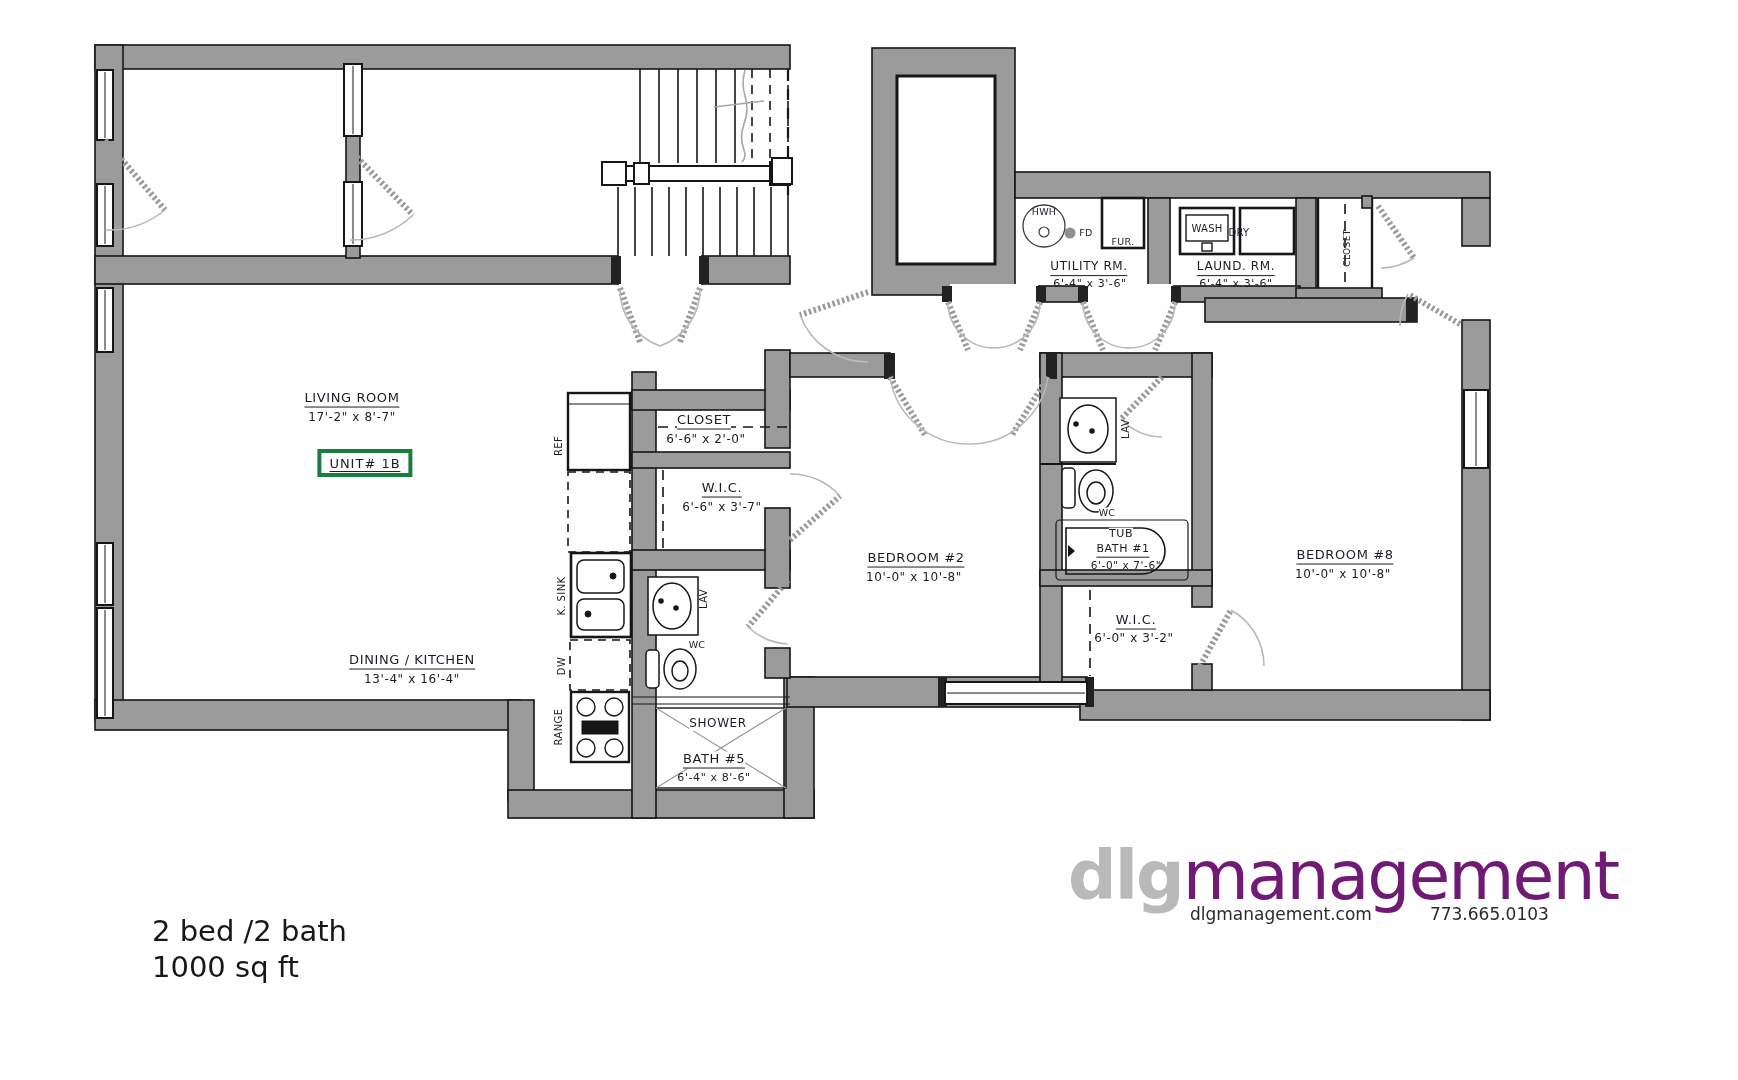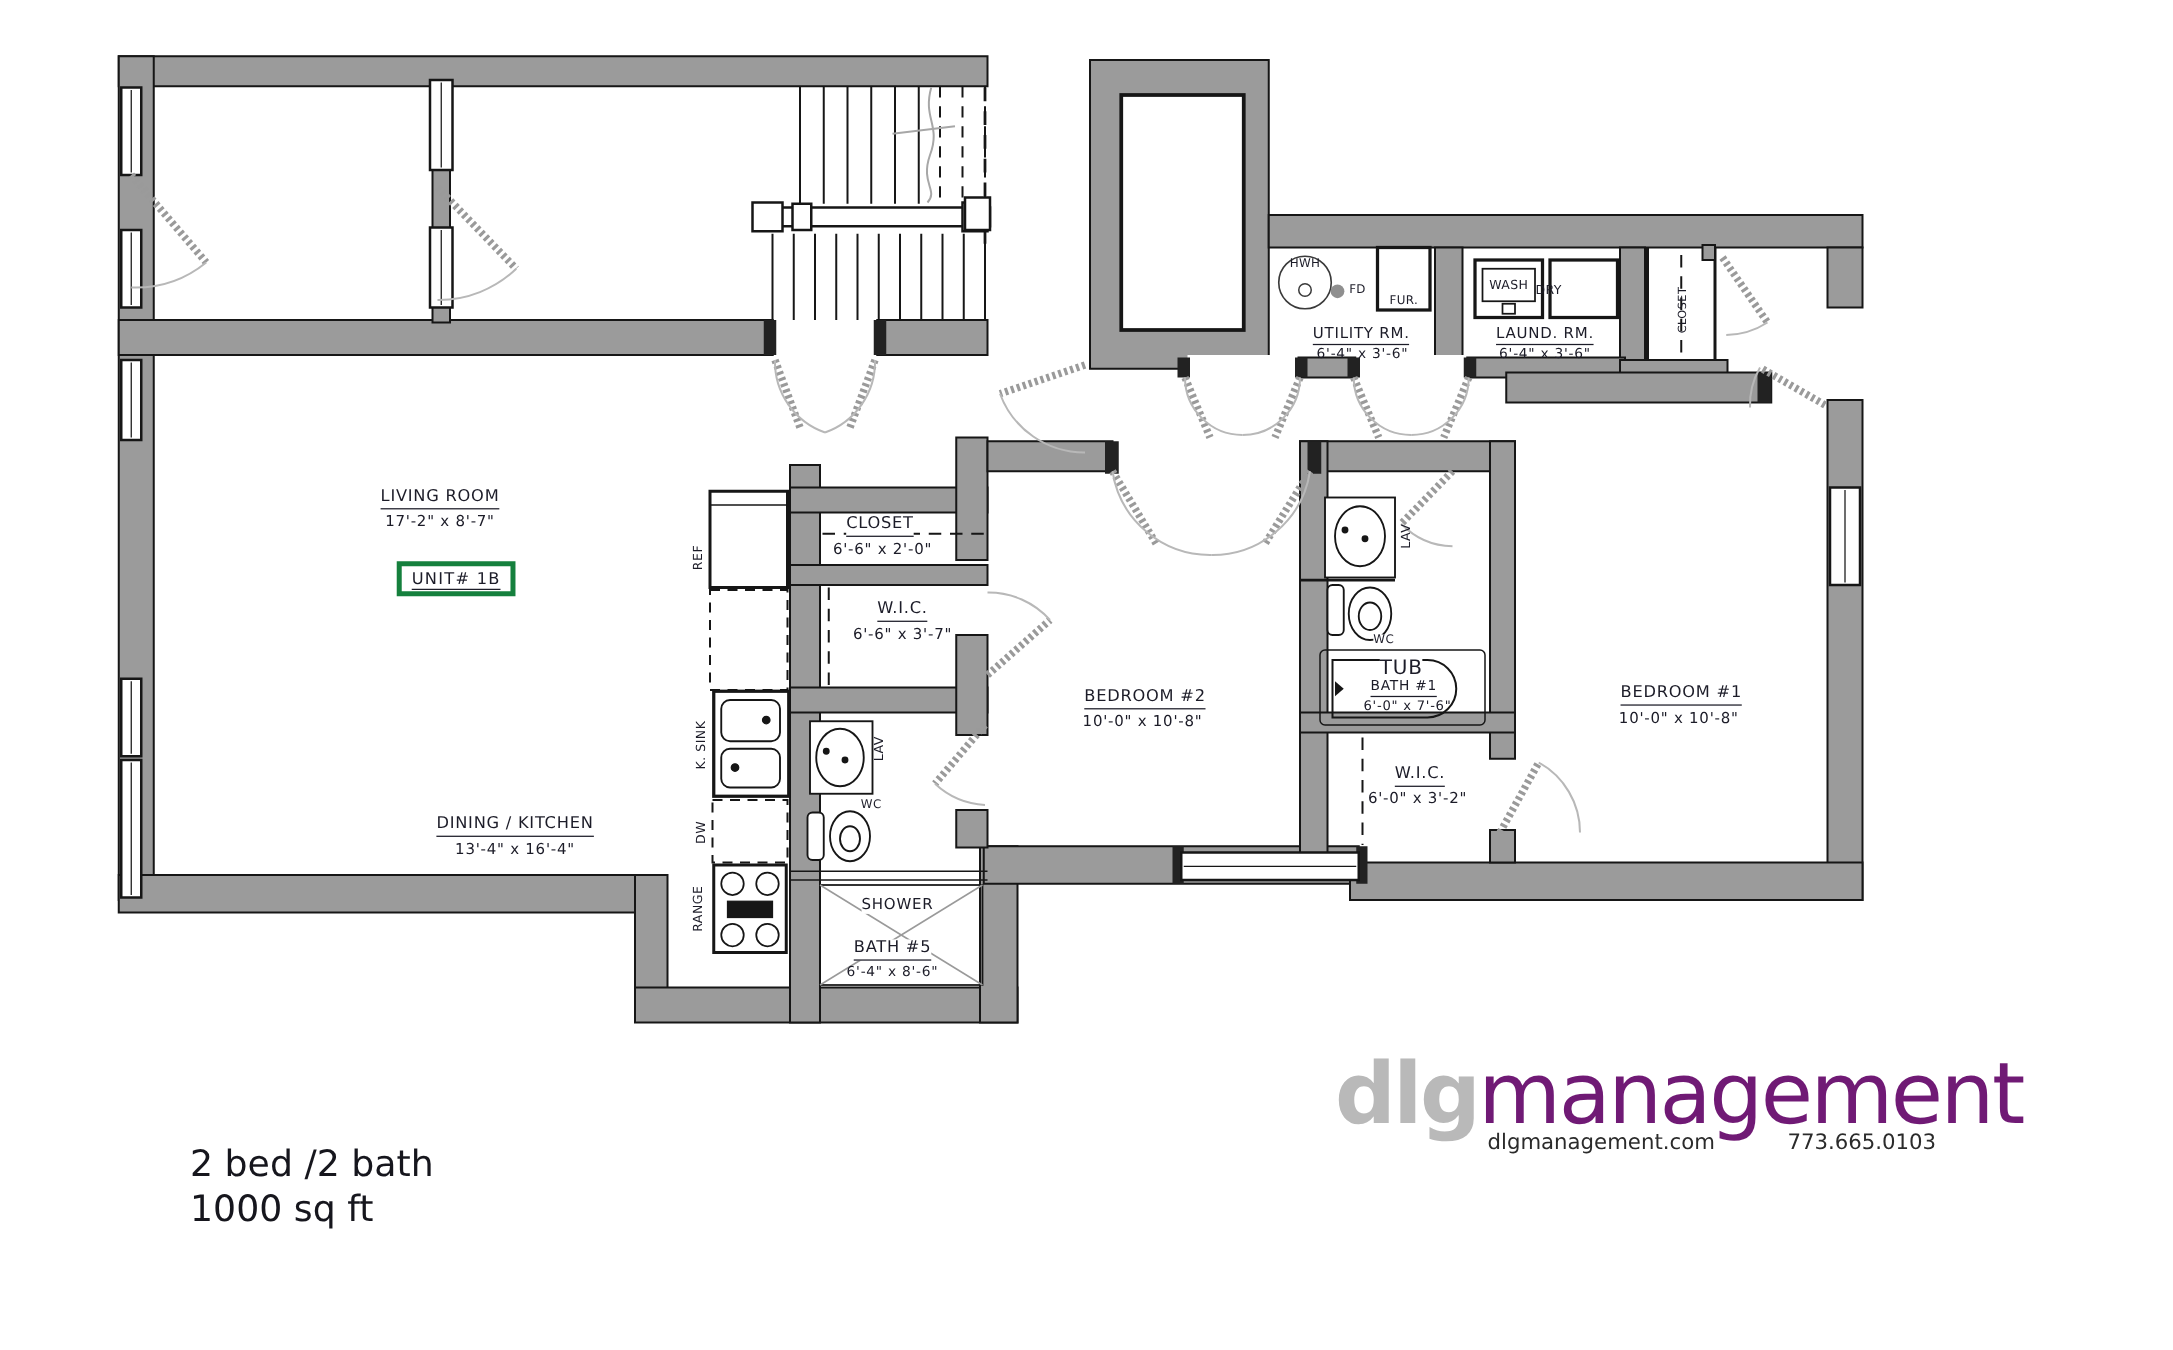--- a/index.html
+++ b/index.html
@@ -280,28 +280,28 @@
 <div class="lbl small" style="left:697px;top:645px">WC</div>
 <div class="lbl" style="left:718px;top:724px;font-size:12px">SHOWER</div>
 <div class="lbl u" style="left:714px;top:760px">BATH #5</div>
 <div class="lbl dim" style="left:714px;top:778px;font-size:11px">6'-4" x 8'-6"</div>
 
 <div class="lbl u" style="left:916px;top:559px">BEDROOM #2</div>
 <div class="lbl dim" style="left:914px;top:578px">10'-0" x 10'-8"</div>
 
 <div class="lbl rot" style="left:1126px;top:429px">LAV</div>
 <div class="lbl small" style="left:1107px;top:513px">WC</div>
-<div class="lbl" style="left:1121px;top:534px;font-size:16px">TUB</div>
+<div class="lbl" style="left:1121px;top:534px;font-size:11px">TUB</div>
 <div class="lbl u" style="left:1123px;top:550px;font-size:11px">BATH #1</div>
 <div class="lbl dim" style="left:1126px;top:565px;font-size:10.5px">6'-0" x 7'-6"</div>
 
 <div class="lbl u" style="left:1136px;top:621px">W.I.C.</div>
 <div class="lbl dim" style="left:1134px;top:639px">6'-0" x 3'-2"</div>
 
-<div class="lbl u" style="left:1345px;top:556px">BEDROOM #1</div>
+<div class="lbl u" style="left:1345px;top:556px">BEDROOM #8</div>
 <div class="lbl dim" style="left:1343px;top:575px">10'-0" x 10'-8"</div>
 
 <div class="lbl u" style="left:1089px;top:268px;font-size:12px">UTILITY RM.</div>
 <div class="lbl dim" style="left:1090px;top:284px;font-size:11px">6'-4" x 3'-6"</div>
 
 <div class="lbl u" style="left:1236px;top:268px;font-size:12px">LAUND. RM.</div>
 <div class="lbl dim" style="left:1236px;top:284px;font-size:11px">6'-4" x 3'-6"</div>
 
 <div class="lbl rot" style="left:1347px;top:248px;font-size:9px">CLOSET</div>
 

